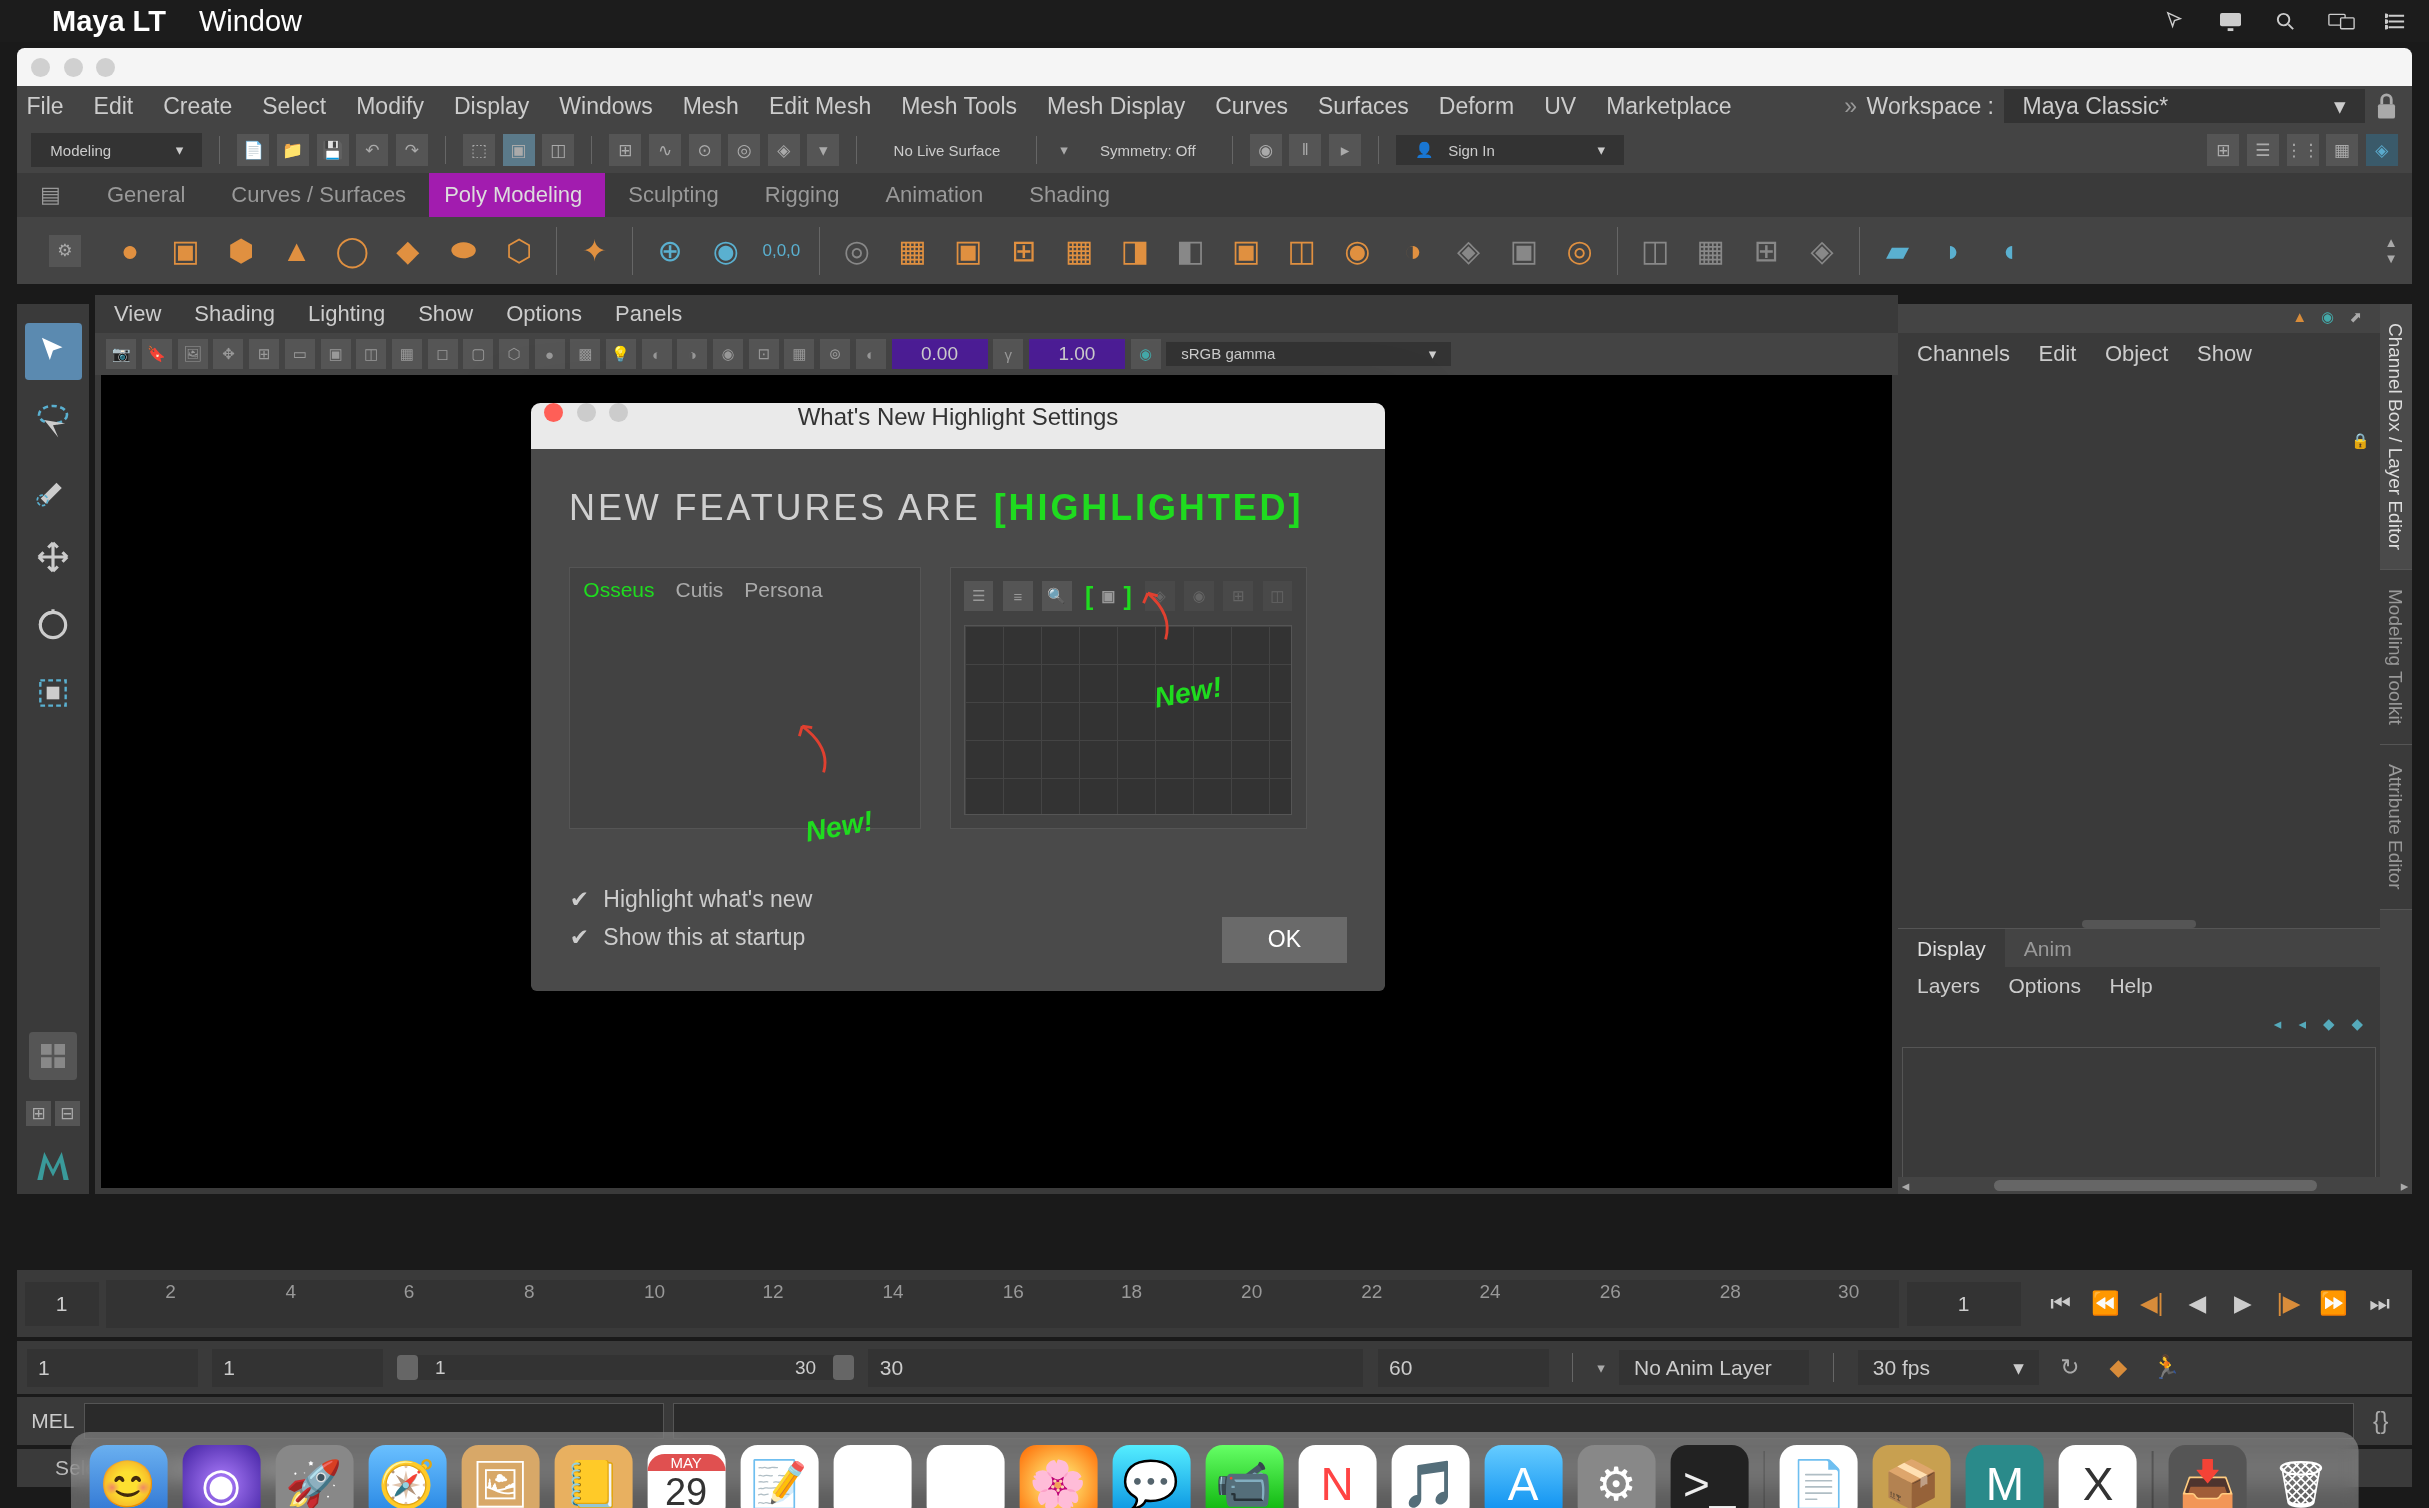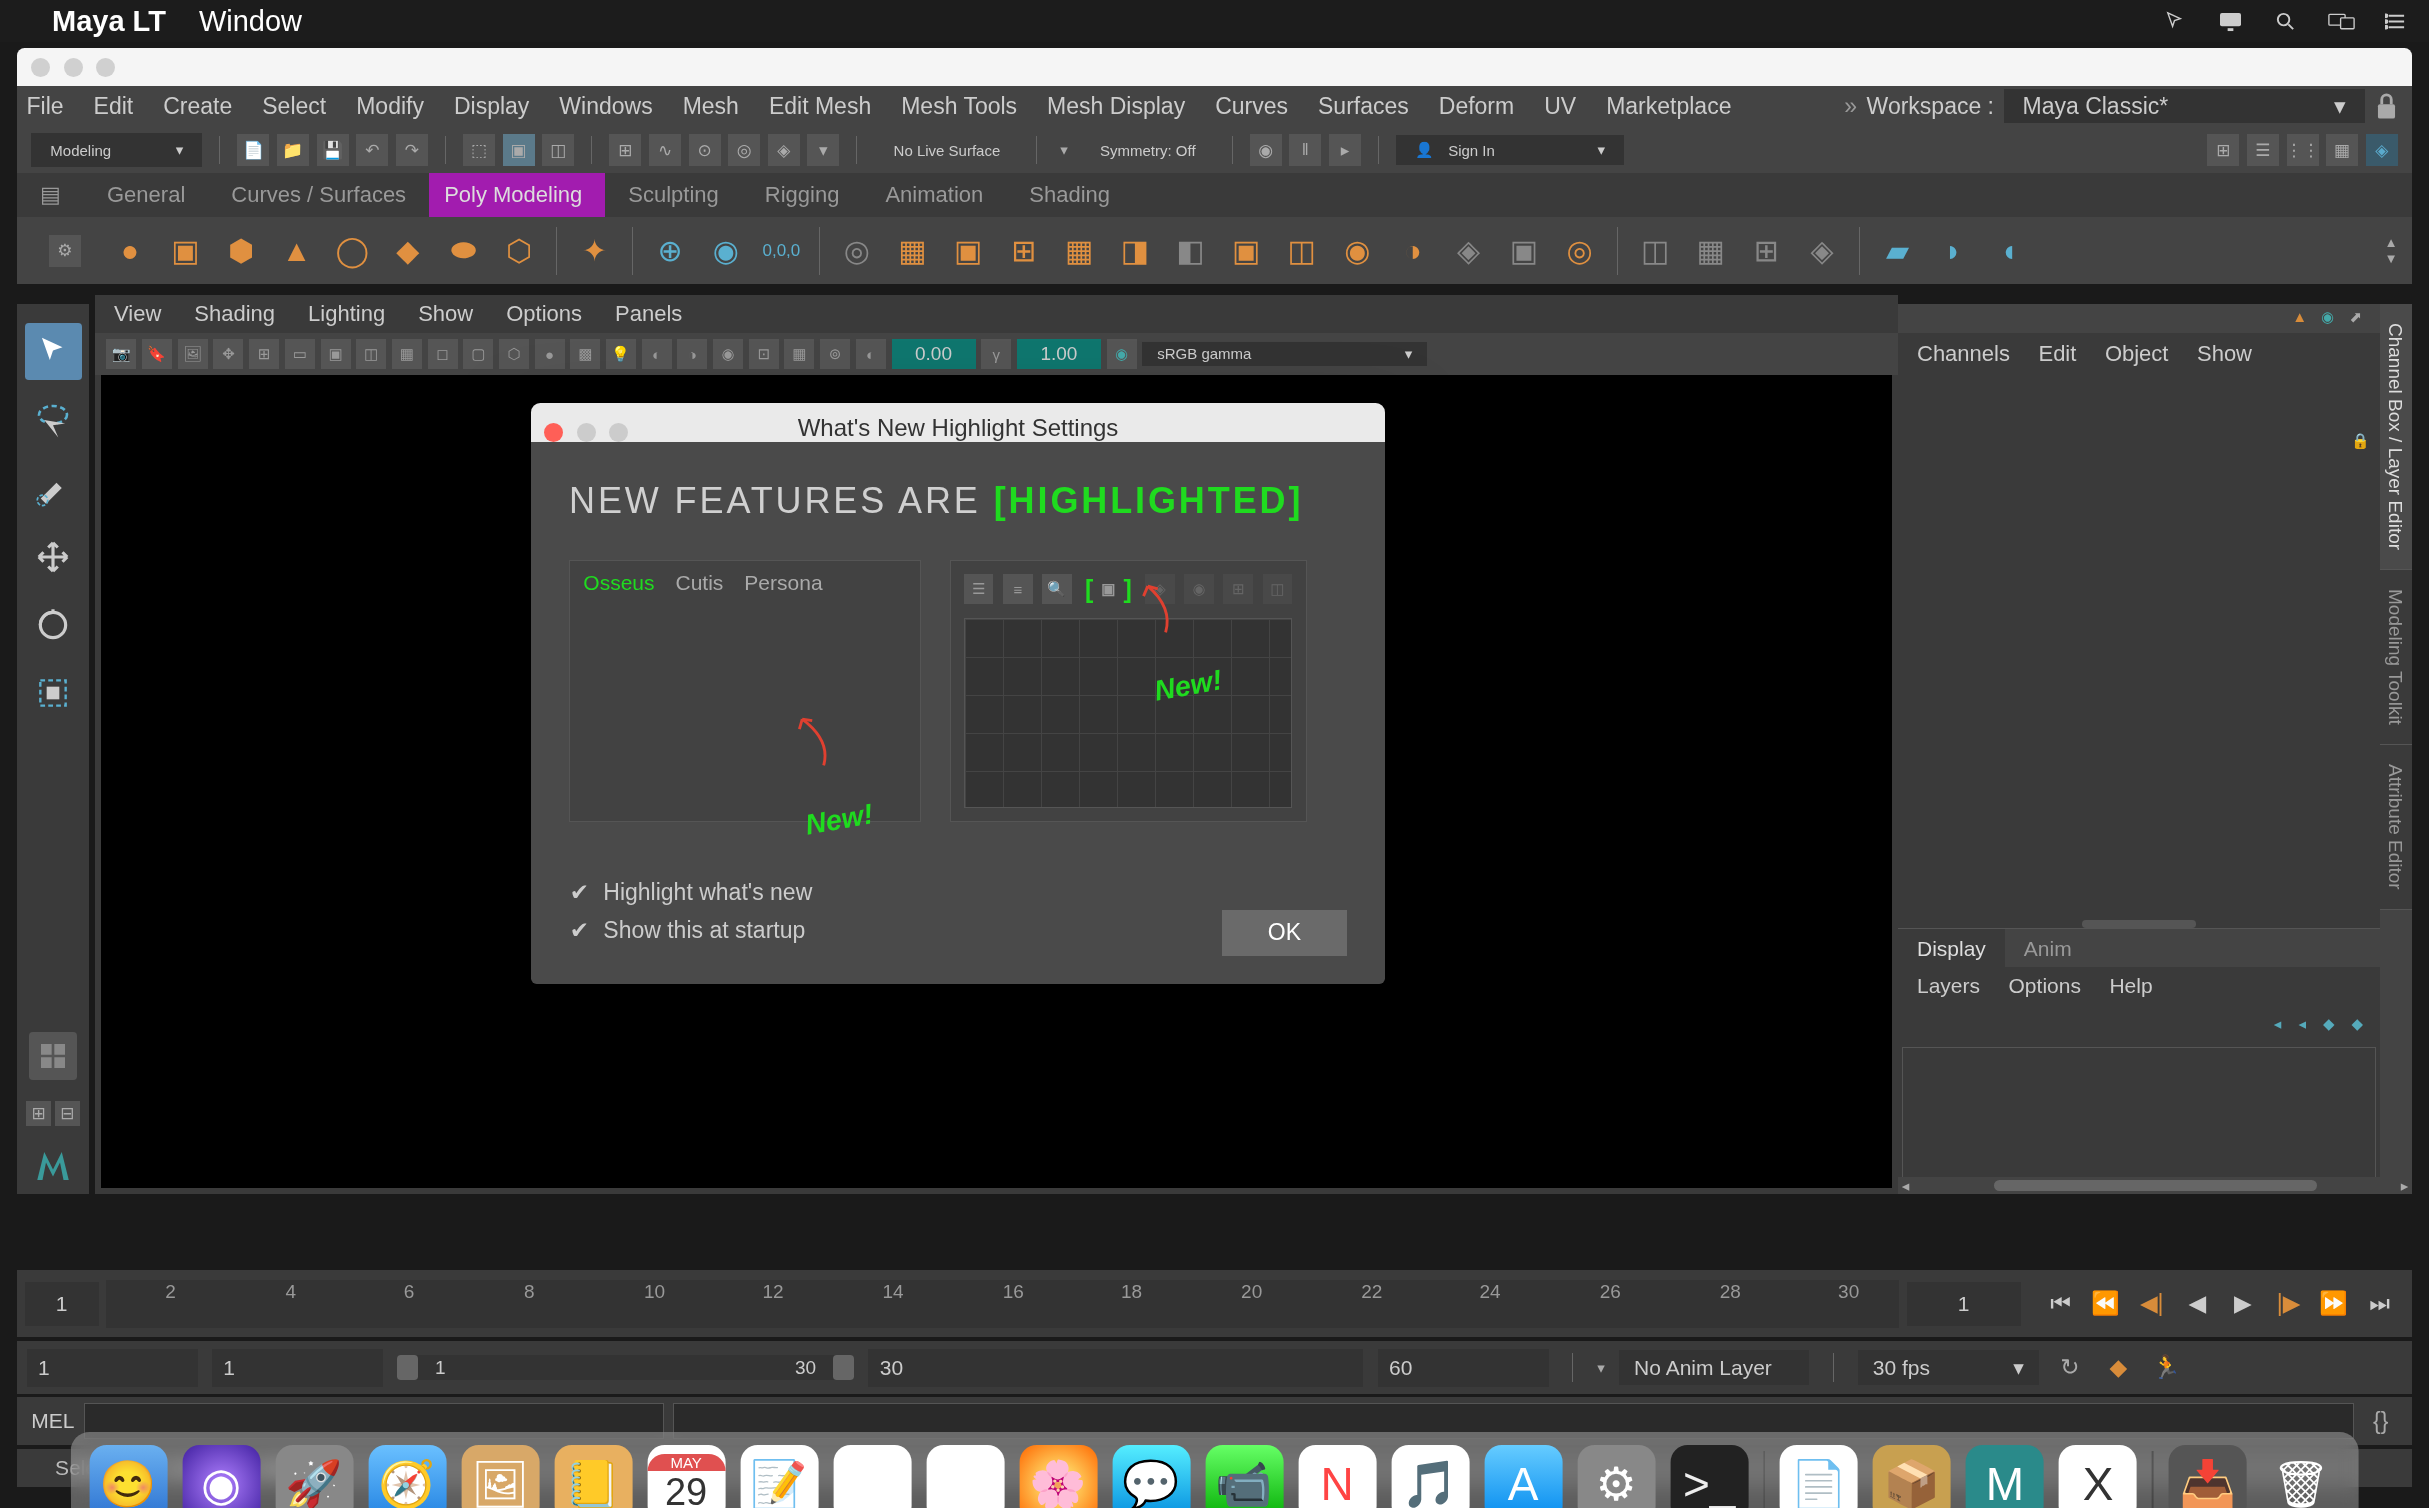--- a/index.html
+++ b/index.html
@@ -43,21 +43,21 @@
 .shelf-sep { width: 1px; height: 48px; background: #666; margin: 0 5.7px; }
 
 .left-toolbar { position: absolute; top: 304px; left: 17px; width: 72px; bottom: 314px; background: #3a3a3a; display: flex; flex-direction: column; align-items: center; padding-top: 19px; gap: 11.4px; }
 .tool-btn { width: 57px; height: 57px; display: flex; align-items: center; justify-content: center; color: #ccc; font-size: 36px; cursor: pointer; border-radius: 3.8px; }
 .tool-btn.active { background: #5b8ab0; color: #fff; }
 
 .viewport-area { position: absolute; top: 295px; left: 95px; right: 531px; bottom: 314px; background: #3a3a3a; }
 .viewport-menu { height: 38px; display: flex; align-items: center; padding: 0 19px; color: #ccc; font-size: 22px; gap: 33px; }
 .viewport-toolbar { height: 42px; background: #444; display: flex; align-items: center; padding: 0 11.4px; gap: 5.7px; }
 .vp-icon { width: 30px; height: 30px; background: #555; display: inline-flex; align-items: center; justify-content: center; color: #999; font-size: 15px; }
-.vp-input { background: #0f766e; color: #ccc; border: none; width: 84px; padding: 3.8px 7.6px; font-size: 19px; text-align: center; }
+.vp-input { background: #4c1d95; color: #ccc; border: none; width: 96px; padding: 3.8px 7.6px; font-size: 19px; text-align: center; }
 .vp-select { background: #333; color: #ccc; padding: 3px 15px; width: 285px; display: flex; justify-content: space-between; }
 .viewport-canvas { position: absolute; top: 80px; left: 5.7px; right: 5.7px; bottom: 5.7px; background: #000; }
 
 .right-panel { position: absolute; top: 304px; right: 17px; width: 514px; bottom: 314px; background: #3a3a3a; display: flex; }
 .right-tabs-bar { width: 32px; background: #444; display: flex; flex-direction: column; }
 .vtab { writing-mode: vertical-rl; padding: 19px 5.7px; color: #999; font-size: 19px; cursor: pointer; background: #3a3a3a; border-bottom: 1px solid #555; }
 .vtab.active { background: #4a4a4a; color: #ddd; }
 .right-content { flex: 1; display: flex; flex-direction: column; }
 .rc-top { height: 28.5px; background: #444; display: flex; justify-content: flex-end; padding: 0 9.5px; gap: 7.6px; align-items: center; }
 .rc-icon-sm { width: 21px; height: 21px; display: inline-block; }
@@ -97,21 +97,21 @@
 .console-output { flex: 1; height: 36px; background: #2a2a2a; border: 1px solid #555; }
 
 .help-line { position: absolute; bottom: 21px; left: 17px; right: 17px; height: 38px; background: #3a3a3a; display: flex; align-items: center; padding: 0 38px; color: #bbb; font-size: 21px; }
 
 .dock { position: absolute; bottom: -28.5px; left: 50%; transform: translateX(-50%); height: 105px; background: rgba(220,220,220,0.35); border-radius: 19px; display: flex; align-items: center; padding: 0 19px; gap: 15px; backdrop-filter: blur(9.5px); }
 .dock-icon { width: 78px; height: 78px; border-radius: 17px; display: flex; align-items: center; justify-content: center; font-size: 46px; color: #fff; }
 .dock-sep { width: 1.9px; height: 67px; background: rgba(0,0,0,0.25); }
 
 
 .dialog { position: absolute; top: 403px; left: 531px; width: 854px; background: #4a4a4a; border-radius: 9.5px 9.5px 5.7px 5.7px; box-shadow: 0 28.5px 76px rgba(0,0,0,.6); }
-.dialog-title { height: 39px; background: #eaeaea; border-radius: 9.5px 9.5px 0 0; display: flex; align-items: flex-end; padding: 0 13.3px; position: relative; }
+.dialog-title { height: 46px; background: #eaeaea; border-radius: 9.5px 9.5px 0 0; display: flex; align-items: flex-start; padding: 0 13.3px; position: relative; }
 .dialog-tl { display: flex; gap: 13.3px; }
 .dtl-red { width: 19px; height: 19px; border-radius: 50%; background: #ff5f57; }
 .dtl-gray { width: 19px; height: 19px; border-radius: 50%; background: #ccc; }
 .dialog-title-text { position: absolute; left: 0; right: 0; text-align: center; color: #333; font-size: 24px; }
 .dialog-body { padding: 38px 38px 28.5px; }
 .dialog-heading { font-size: 36px; letter-spacing: 2.9px; color: #d0d0d0; font-weight: 300; font-family: Arial; }
 .dialog-heading .green { color: #1fdb1f; font-weight: 600; }
 .dialog-preview { display: flex; gap: 28.5px; margin-top: 38px; }
 .preview-panel { background: #424242; border: 1px solid #555; }
 .preview-left { width: 352px; }

